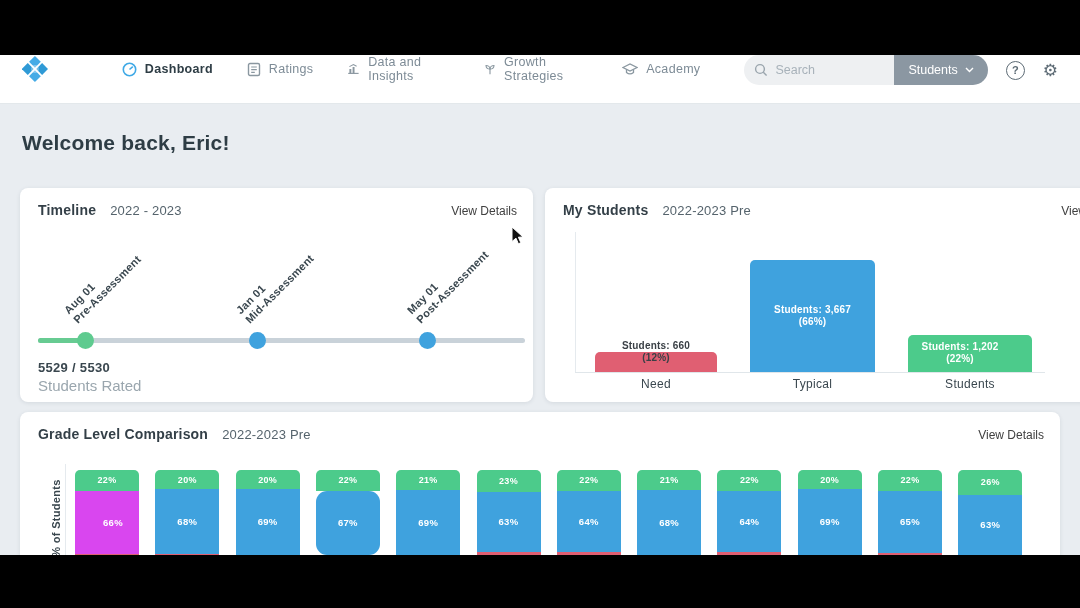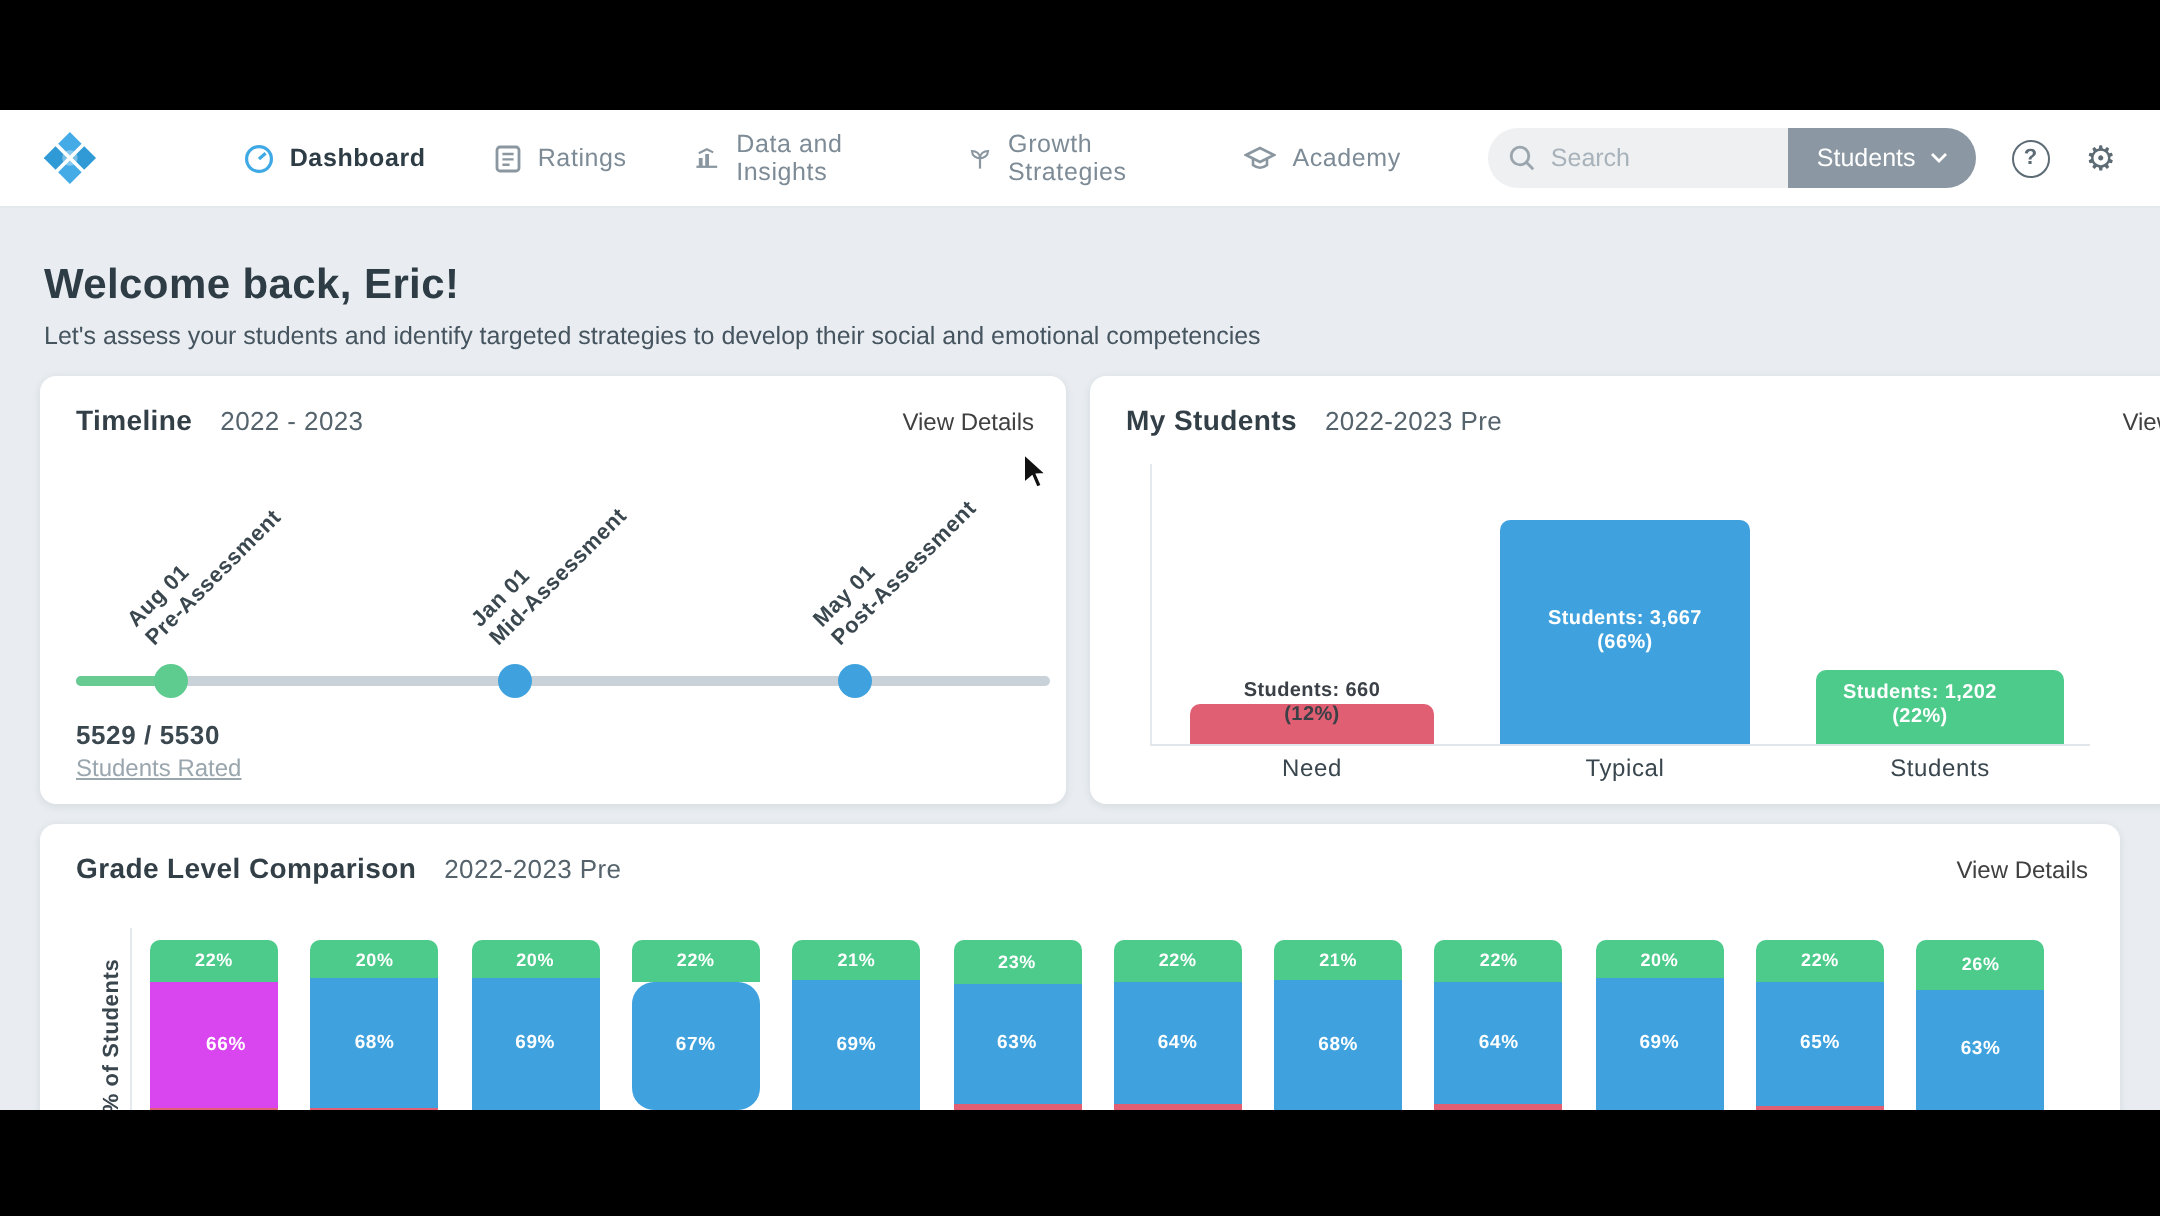--- a/index.html
+++ b/index.html
@@ -1,20 +1,20 @@
 <!DOCTYPE html>
 <html><head>
 <meta charset="utf-8">
 <style>
   * { margin:0; padding:0; box-sizing:border-box; }
   html,body { width:1080px; height:608px; background:#000; font-family:"Liberation Sans", sans-serif; overflow:hidden; }
   .app { position:absolute; top:55px; left:0; width:1080px; height:500px; background:#e9edf1; overflow:hidden; }
 
   
-  .navbar { height:49px; background:#fff; border-bottom:1px solid #e3e8eb; display:flex; align-items:center; padding:0 22px;gap:44px; }
+  .navbar { height:49px; background:#fff; border-bottom:1px solid #e3e8eb; display:flex; align-items:flex-start; padding:0 22px;gap:44px; }
   .logo { width:28px; height:28px; cursor:pointer; }
   .nav-items { display:flex; margin-left:30px; gap:34px; }
   .nav-item { display:flex; align-items:center; gap:8px; font-size:12.5px; color:#7d8b96; letter-spacing:.3px; cursor:pointer; }
   .nav-item.active { color:#2e3d45; font-weight:bold; }
   .nav-right { margin-left:auto; display:flex; align-items:center; gap:18px; }
   .search-group { display:flex; align-items:stretch; height:30px; }
   .search-box { display:flex; align-items:center; background:#eef0f2; border-radius:15px 0 0 15px; width:150px; padding:0 10px; }
   .search-box input { border:none; outline:none; background:transparent; font-size:12.5px; color:#49565f; width:100%; font-family:"Liberation Sans",sans-serif; }
   .search-box input::placeholder { color:#a8b2ba; }
   .scope-btn { display:flex; align-items:center; gap:7px; background:#8b97a2; color:#fff; font-size:12.5px; border:none; border-radius:0 15px 15px 0; padding:0 14px; cursor:pointer; font-family:"Liberation Sans",sans-serif; }
@@ -35,21 +35,21 @@
   .card-title { font-size:14px; font-weight:bold; color:#333f47; letter-spacing:.2px; }
   .card-sub { font-size:13px; color:#55636c; margin-left:14px; letter-spacing:.2px; }
   .view-details { margin-left:auto; font-size:12px; color:#404040; cursor:pointer; text-decoration:none; }
 
   
   .tl-track { position:absolute; left:18px; width:487px; top:150px; height:5px; background:#c9d2d9; border-radius:3px; }
   .tl-fill { position:absolute; left:18px; top:150px; height:5px; background:#67cb92; border-radius:3px; }
   .tl-dot { position:absolute; width:17px; height:17px; border-radius:50%; top:144px; }
   .tl-label { position:absolute; transform-origin:0 100%; transform:rotate(-45deg); white-space:nowrap; font-size:11px; color:#3a474f; font-weight:bold; line-height:13px; letter-spacing:.3px; }
   .tl-count { position:absolute; left:18px; top:172px; font-size:13px; font-weight:bold; color:#3a474f; letter-spacing:.3px; }
-  .tl-caption { position:absolute; left:18px; top:189px; font-size:12px; color:#9aa6ae;text-decoration:underline; }
+  .tl-caption { position:absolute; left:18px; top:189px; font-size:15px; color:#9aa6ae; }
 
   
   .axis-v { position:absolute; width:1px; background:#e5eaee; }
   .baseline { position:absolute; height:1px; background:#e0e6ea; }
   .ms-bar { position:absolute; border-radius:5px 5px 0 0; }
   .ms-label { position:absolute; text-align:center; font-size:10px; font-weight:bold; line-height:12px; letter-spacing:.2px; }
   .ms-cat { position:absolute; top:189px; text-align:center; font-size:12px; color:#39464e; letter-spacing:.3px; }
 
   
   .ylabel { position:absolute; left:-14px; top:100px; transform:rotate(-90deg); font-size:11px; font-weight:bold; color:#39464e; width:100px; text-align:center; letter-spacing:.3px; }
@@ -131,21 +131,20 @@
             </svg>
         </button>
       </div>
       <div class="help-icon">?</div>
       <div class="gear-icon">⚙</div>
     </div>
   </div>
 
   <div class="welcome">
     <h1>Welcome back, Eric!</h1>
-    <p>Let's assess your students and identify targeted strategies to develop their social and emotional competencies</p>
   </div>
 
   <div class="card" id="timeline-card">
     <div class="card-head">
       <span class="card-title">Timeline</span>
       <span class="card-sub">2022 - 2023</span>
       <a class="view-details">View Details</a>
     </div>
     <div>
         <div class="tl-track"></div>

